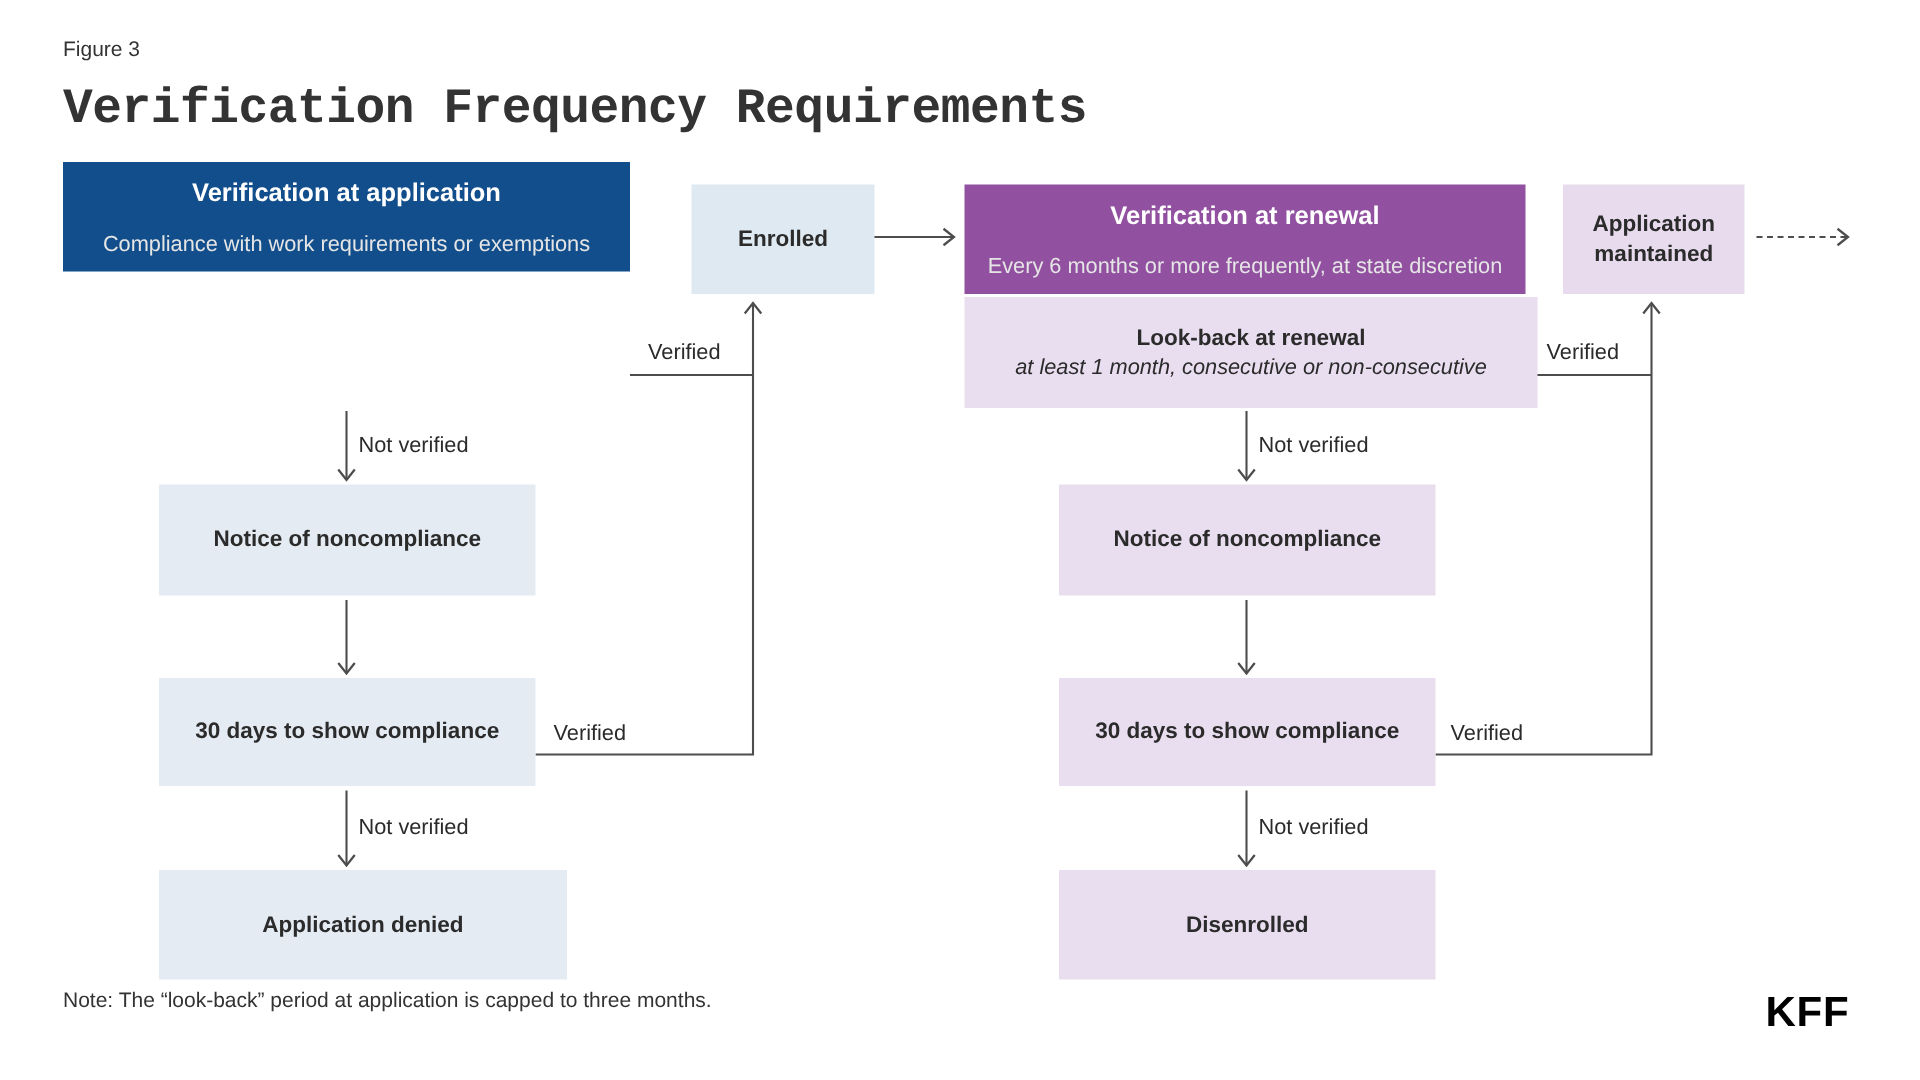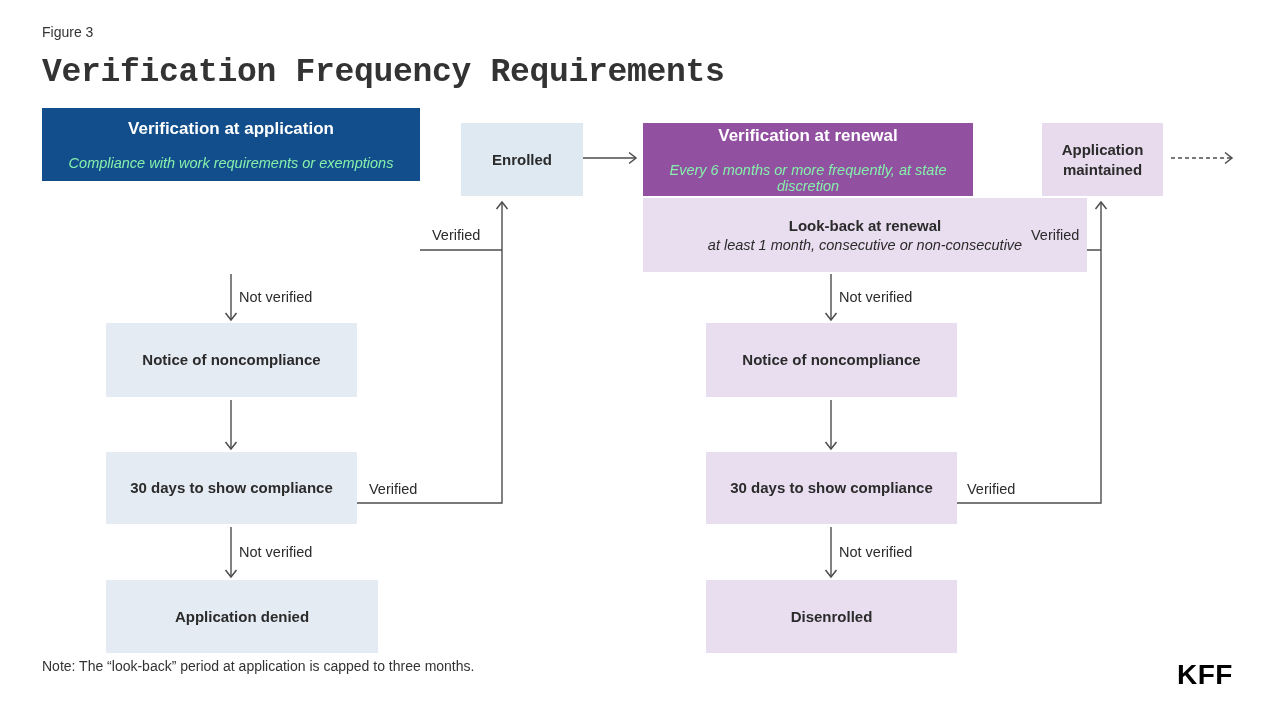--- a/index.html
+++ b/index.html
@@ -12,21 +12,21 @@
     position:absolute; left:42px; top:54px; font-size:33px; font-weight:700;
     color:#333; letter-spacing:-0.3px;font-family:Liberation Mono, monospace;
   }
   .box {
     position:absolute; display:flex; flex-direction:column; align-items:center;
     justify-content:center; text-align:center; box-sizing:border-box; padding:4px 10px;
   }
   .hdr-app { background:#114e8b; }
   .hdr-ren { background:#9150a0; }
   .hdr-title { font-size:17px; font-weight:700; color:#ffffff; line-height:1.35; }
-  .hdr-sub { font-size:14.5px; font-style:italic; color:#86efac; margin-top:14px; }
+  .hdr-sub { font-size:14.5px; color:#e5e5e5; margin-top:14px; }
   .light-app { background:#e5ebf3; }
   .light-ren { background:#e9def0; }
   .enrolled-bg { background:#dfe9f1; }
   .maintained-bg { background:#e7dbed; }
   .lb-title { font-size:15px; font-weight:700; color:#2b2b2b; }
   .lb-sub { font-size:14.5px; font-style:italic; color:#2b2b2b; margin-top:3px; }
   .step-label { font-size:15px; font-weight:700; color:#2b2b2b; line-height:1.3; }
   .edge-label { position:absolute; font-size:14.5px; color:#2b2b2b; white-space:nowrap; }
   .note { position:absolute; left:42px; top:658px; font-size:14px; color:#333; }
   .brand { position:absolute; left:1177px; top:659px; font-size:28px; font-weight:700;
@@ -70,31 +70,31 @@
 
   <div class="box hdr-app" style="left:42px; top:108px; width:378px; height:73px;">
     <div class="hdr-title">Verification at application</div>
     <div class="hdr-sub">Compliance with work requirements or exemptions</div>
   </div>
 
   <div class="box enrolled-bg" style="left:461px; top:123px; width:122px; height:73px;">
     <div class="step-label">Enrolled</div>
   </div>
 
-  <div class="box hdr-ren" style="left:643px; top:123px; width:330px; height:73px;">
+  <div class="box hdr-ren" style="left:643px; top:123px; width:374px; height:73px;">
     <div class="hdr-title">Verification at renewal</div>
     <div class="hdr-sub">Every 6 months or more frequently, at state discretion</div>
   </div>
 
   <div class="box maintained-bg" style="left:1042px; top:123px; width:121px; height:73px;">
     <div class="step-label">Application maintained</div>
   </div>
 
 
-  <div class="box light-ren" style="left:643px; top:198px; width:444px; height:74px;">
+  <div class="box light-ren" style="left:643px; top:198px; width:382px; height:74px;">
     <div class="lb-title">Look-back at renewal</div>
     <div class="lb-sub">at least 1 month, consecutive or non-consecutive</div>
   </div>
 
   <div class="box light-app" style="left:106px; top:323px; width:251px; height:74px;">
     <div class="step-label">Notice of noncompliance</div>
   </div>
   <div class="box light-app" style="left:106px; top:452px; width:251px; height:72px;">
     <div class="step-label">30 days to show compliance</div>
   </div>

